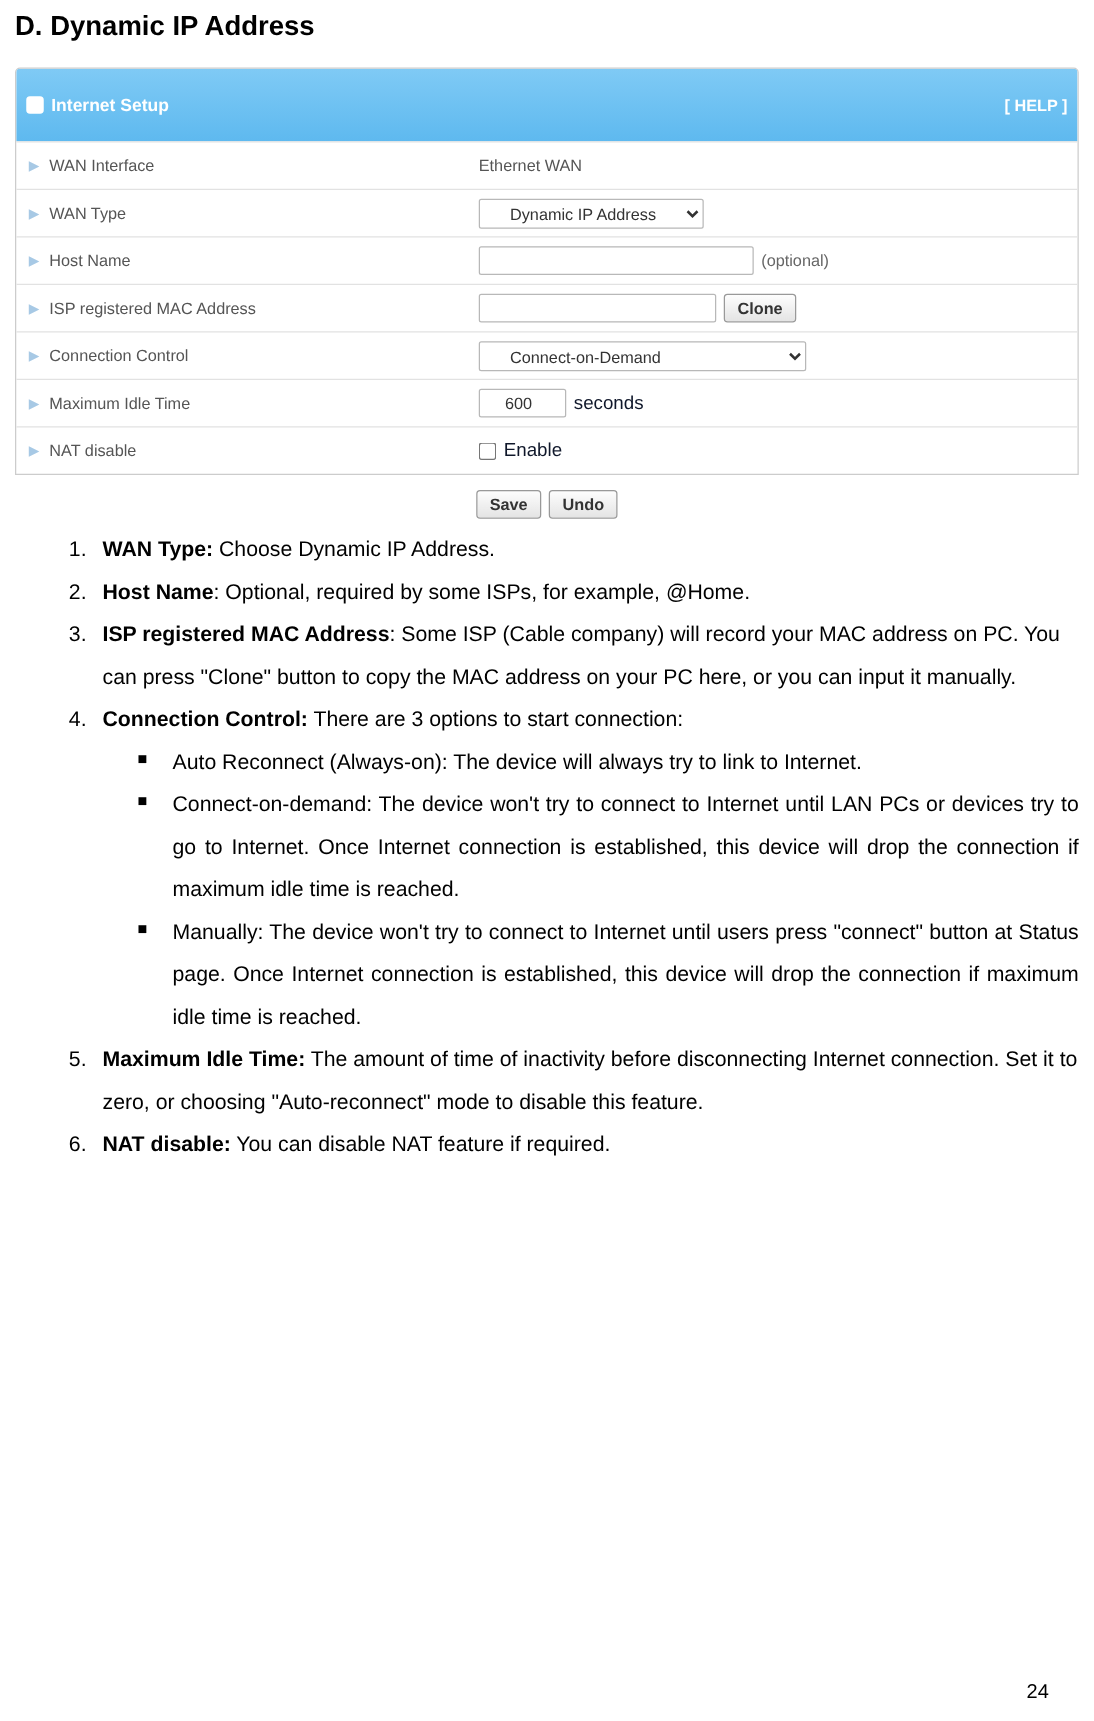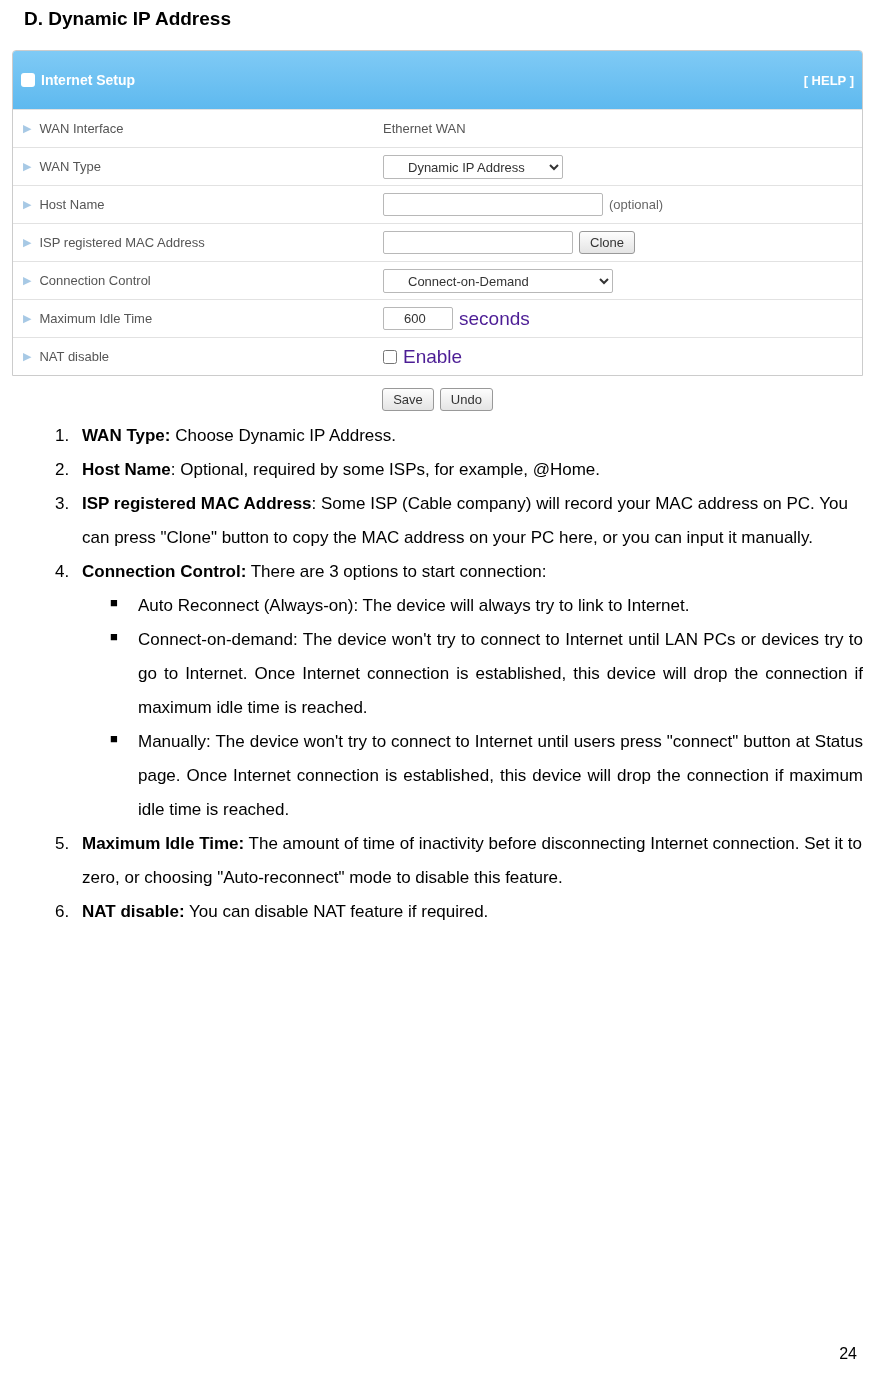--- a/index.html
+++ b/index.html
@@ -5,24 +5,23 @@
   * { box-sizing: border-box; margin: 0; padding: 0; }
   body {
     font-family: Arial, Helvetica, sans-serif;
     background: #ffffff;
     width: 875px;
     min-height: 1377px;
     position: relative;
     padding: 0 12px;
   }
   .section-heading {
-    font-size: 19px;
+    font-size: 22px;
     font-weight: bold;
     padding: 8px 0 20px 0;
-    margin-left: 12px;
   }
   .panel {
     border: 1px solid #ccc;
     border-radius: 4px 4px 0 0;
     overflow: hidden;
     margin-bottom: 4px;
   }
   .panel-header {
     background: linear-gradient(#7fcaf5, #5eb9ef);
     color: #ffffff;
@@ -85,29 +84,30 @@
   input[type="text"].wide { width: 220px; }
   input[type="text"].short { width: 70px; }
   .btn {
     font-size: 13px;
     padding: 3px 10px;
     border: 1px solid #999;
     border-radius: 3px;
     background: linear-gradient(#fdfdfd, #e4e4e4);
     color: #333;
     cursor: pointer;
+    font-weight: bold;
   }
   .button-bar {
     display: flex;
     justify-content: center;
     gap: 6px;
     padding: 8px 0 6px 0;
     align-items: center;
   }
-  .suffix { color: #4c1d95; font-size: 19px; }
+  .suffix { color: #0f172a; font-size: 15px; }
   .optional { color: #666; font-size: 13px; }
 
   .instructions {
     font-size: 17px;
     color: #000;
     line-height: 2;
     padding: 2px 0 0 0;
   }
   ol.main-list {
     list-style: decimal;
@@ -134,21 +134,21 @@
     content: "■";
     position: absolute;
     left: 0;
     top: 0;
     font-size: 13px;
     line-height: 2.2;
   }
   .page-num {
     position: absolute;
     bottom: 14px;
-    right: 18px;
+    right: 36px;
     font-size: 16px;
   }
   input[type="checkbox"]{
     width:14px; height:14px;
   }
 </style>
 </head>
 <body>
 
 <div class="section-heading">D. Dynamic IP Address</div>
@@ -205,21 +205,21 @@
       <button class="btn">Clone</button>
     </div>
   </div>
 
   <div class="row">
     <div class="label">
         <span class="caret">▶</span>
         <span>Connection Control</span>
       </div>
     <div class="value">
-      <select style="width:230px">
+      <select style="width:262px">
         <option>Connect-on-Demand</option>
       </select>
     </div>
   </div>
 
   <div class="row">
     <div class="label">
         <span class="caret">▶</span>
         <span>Maximum Idle Time</span>
       </div>

